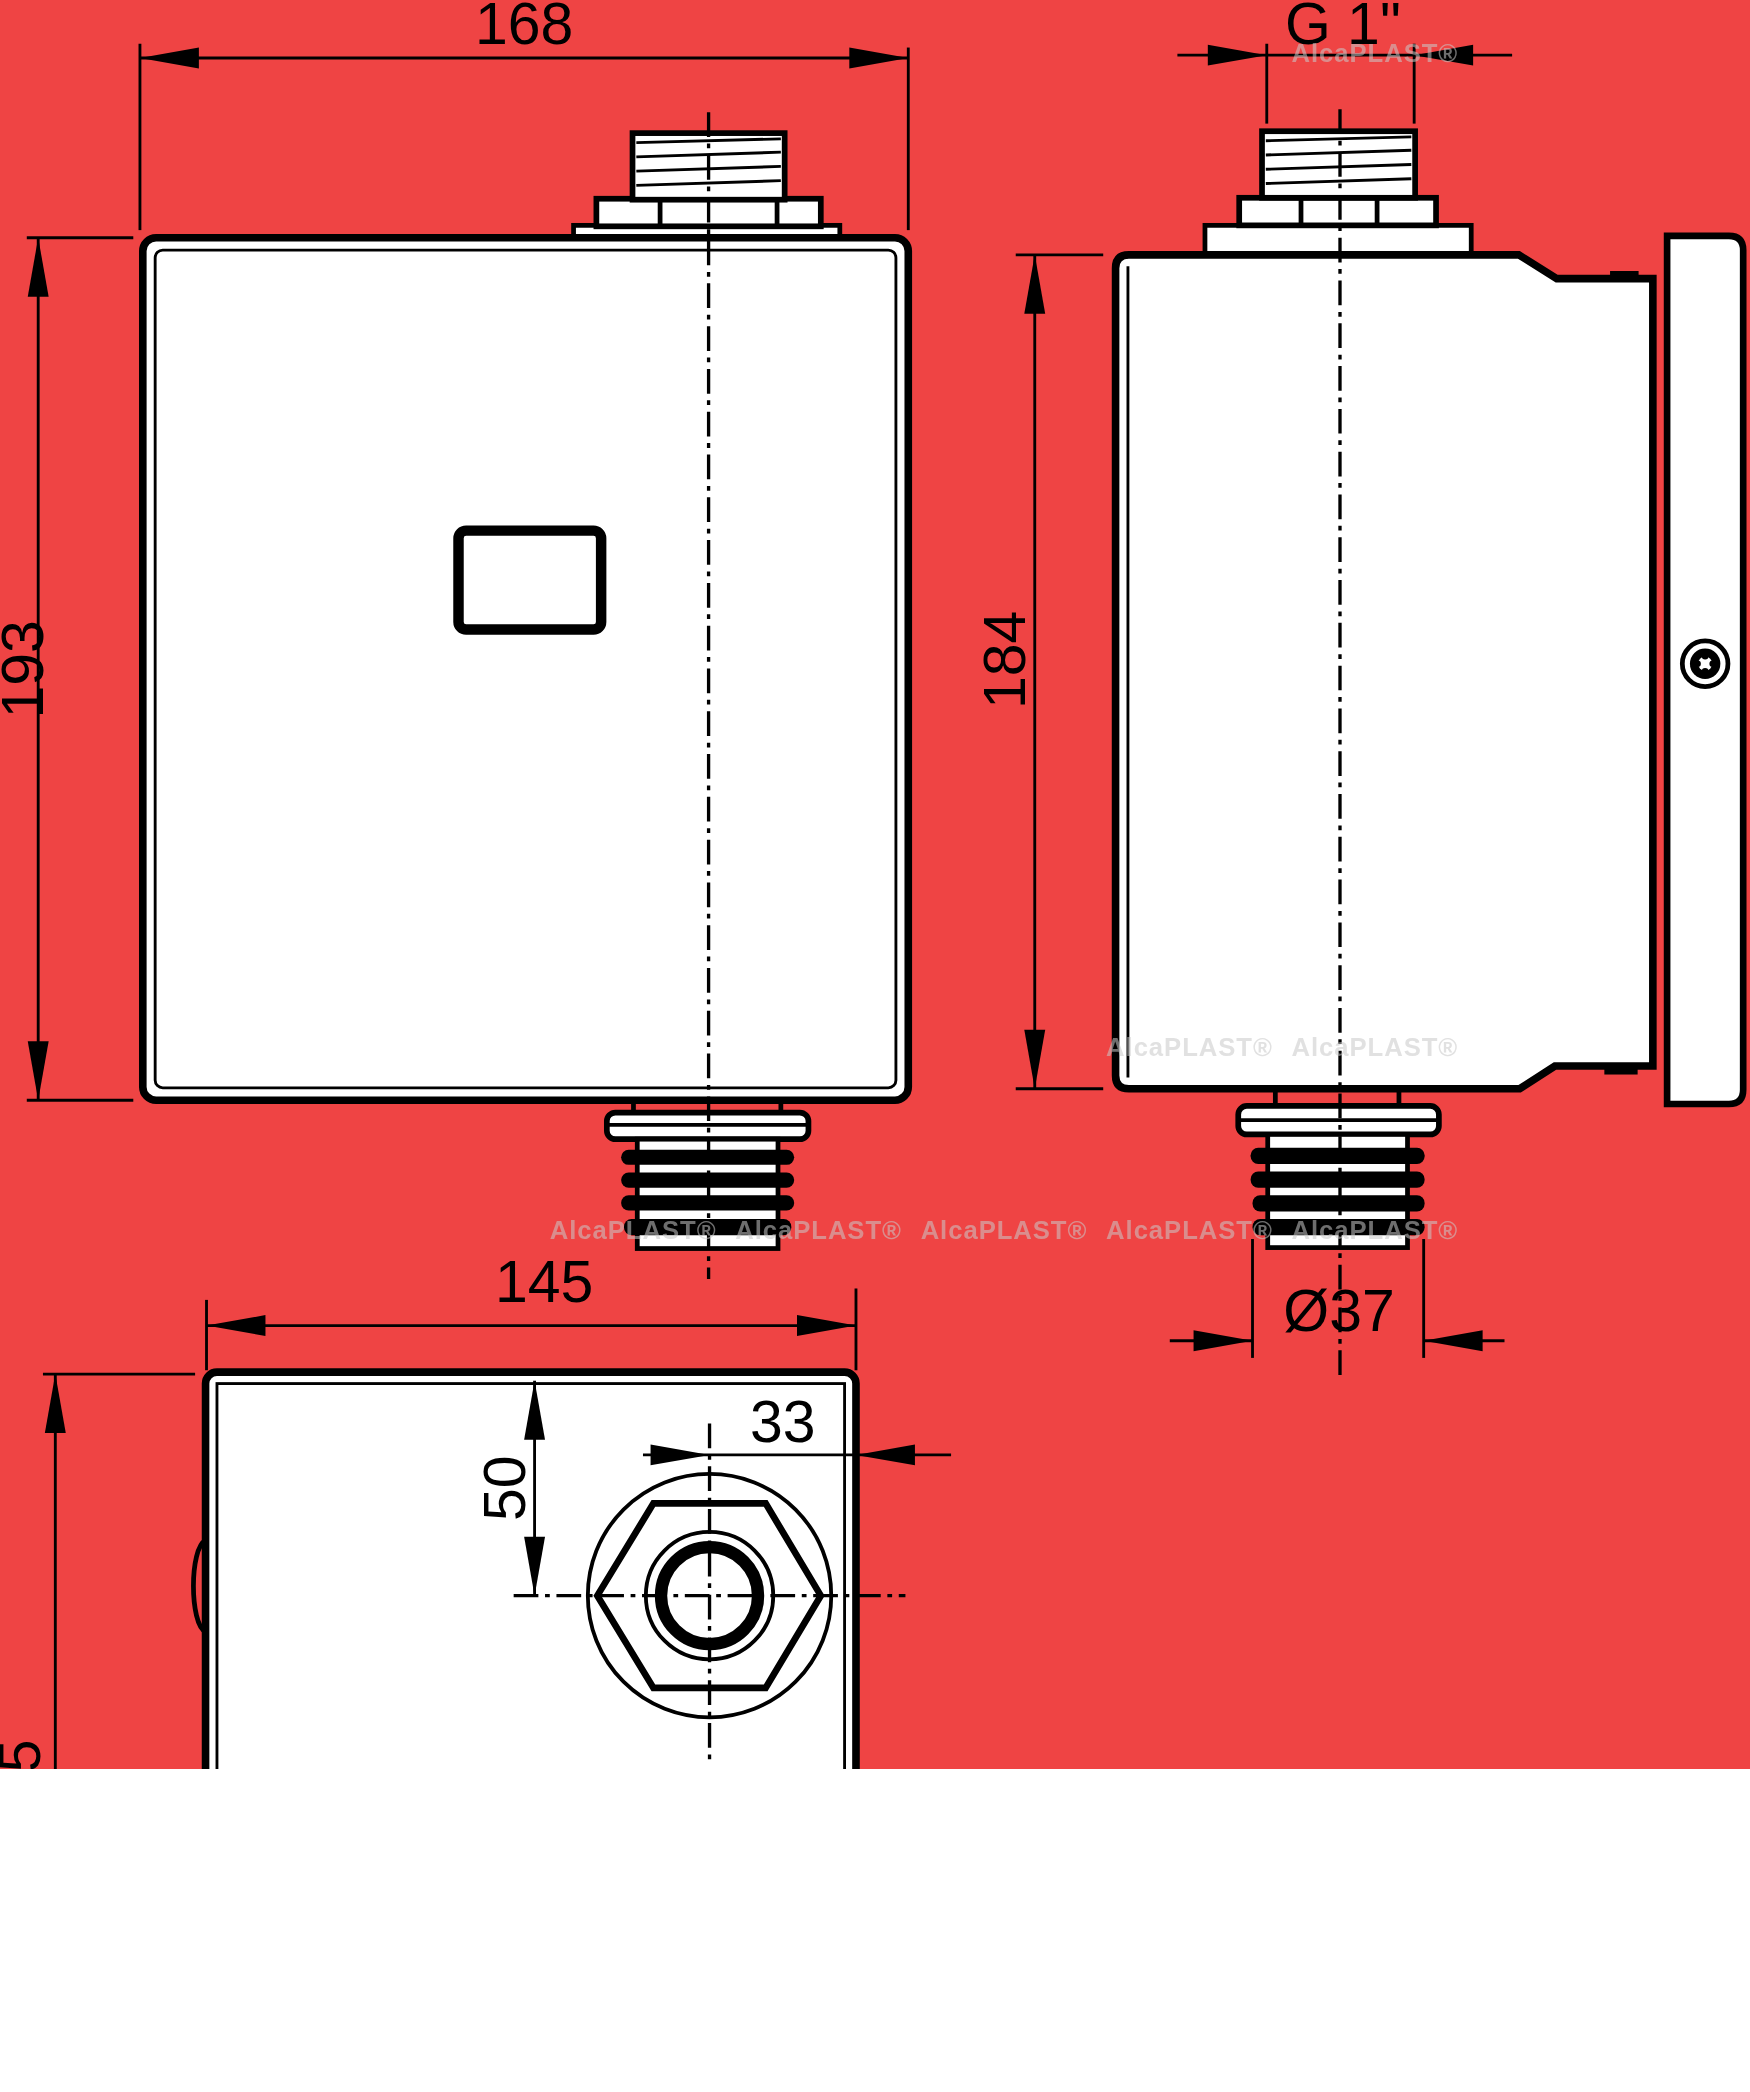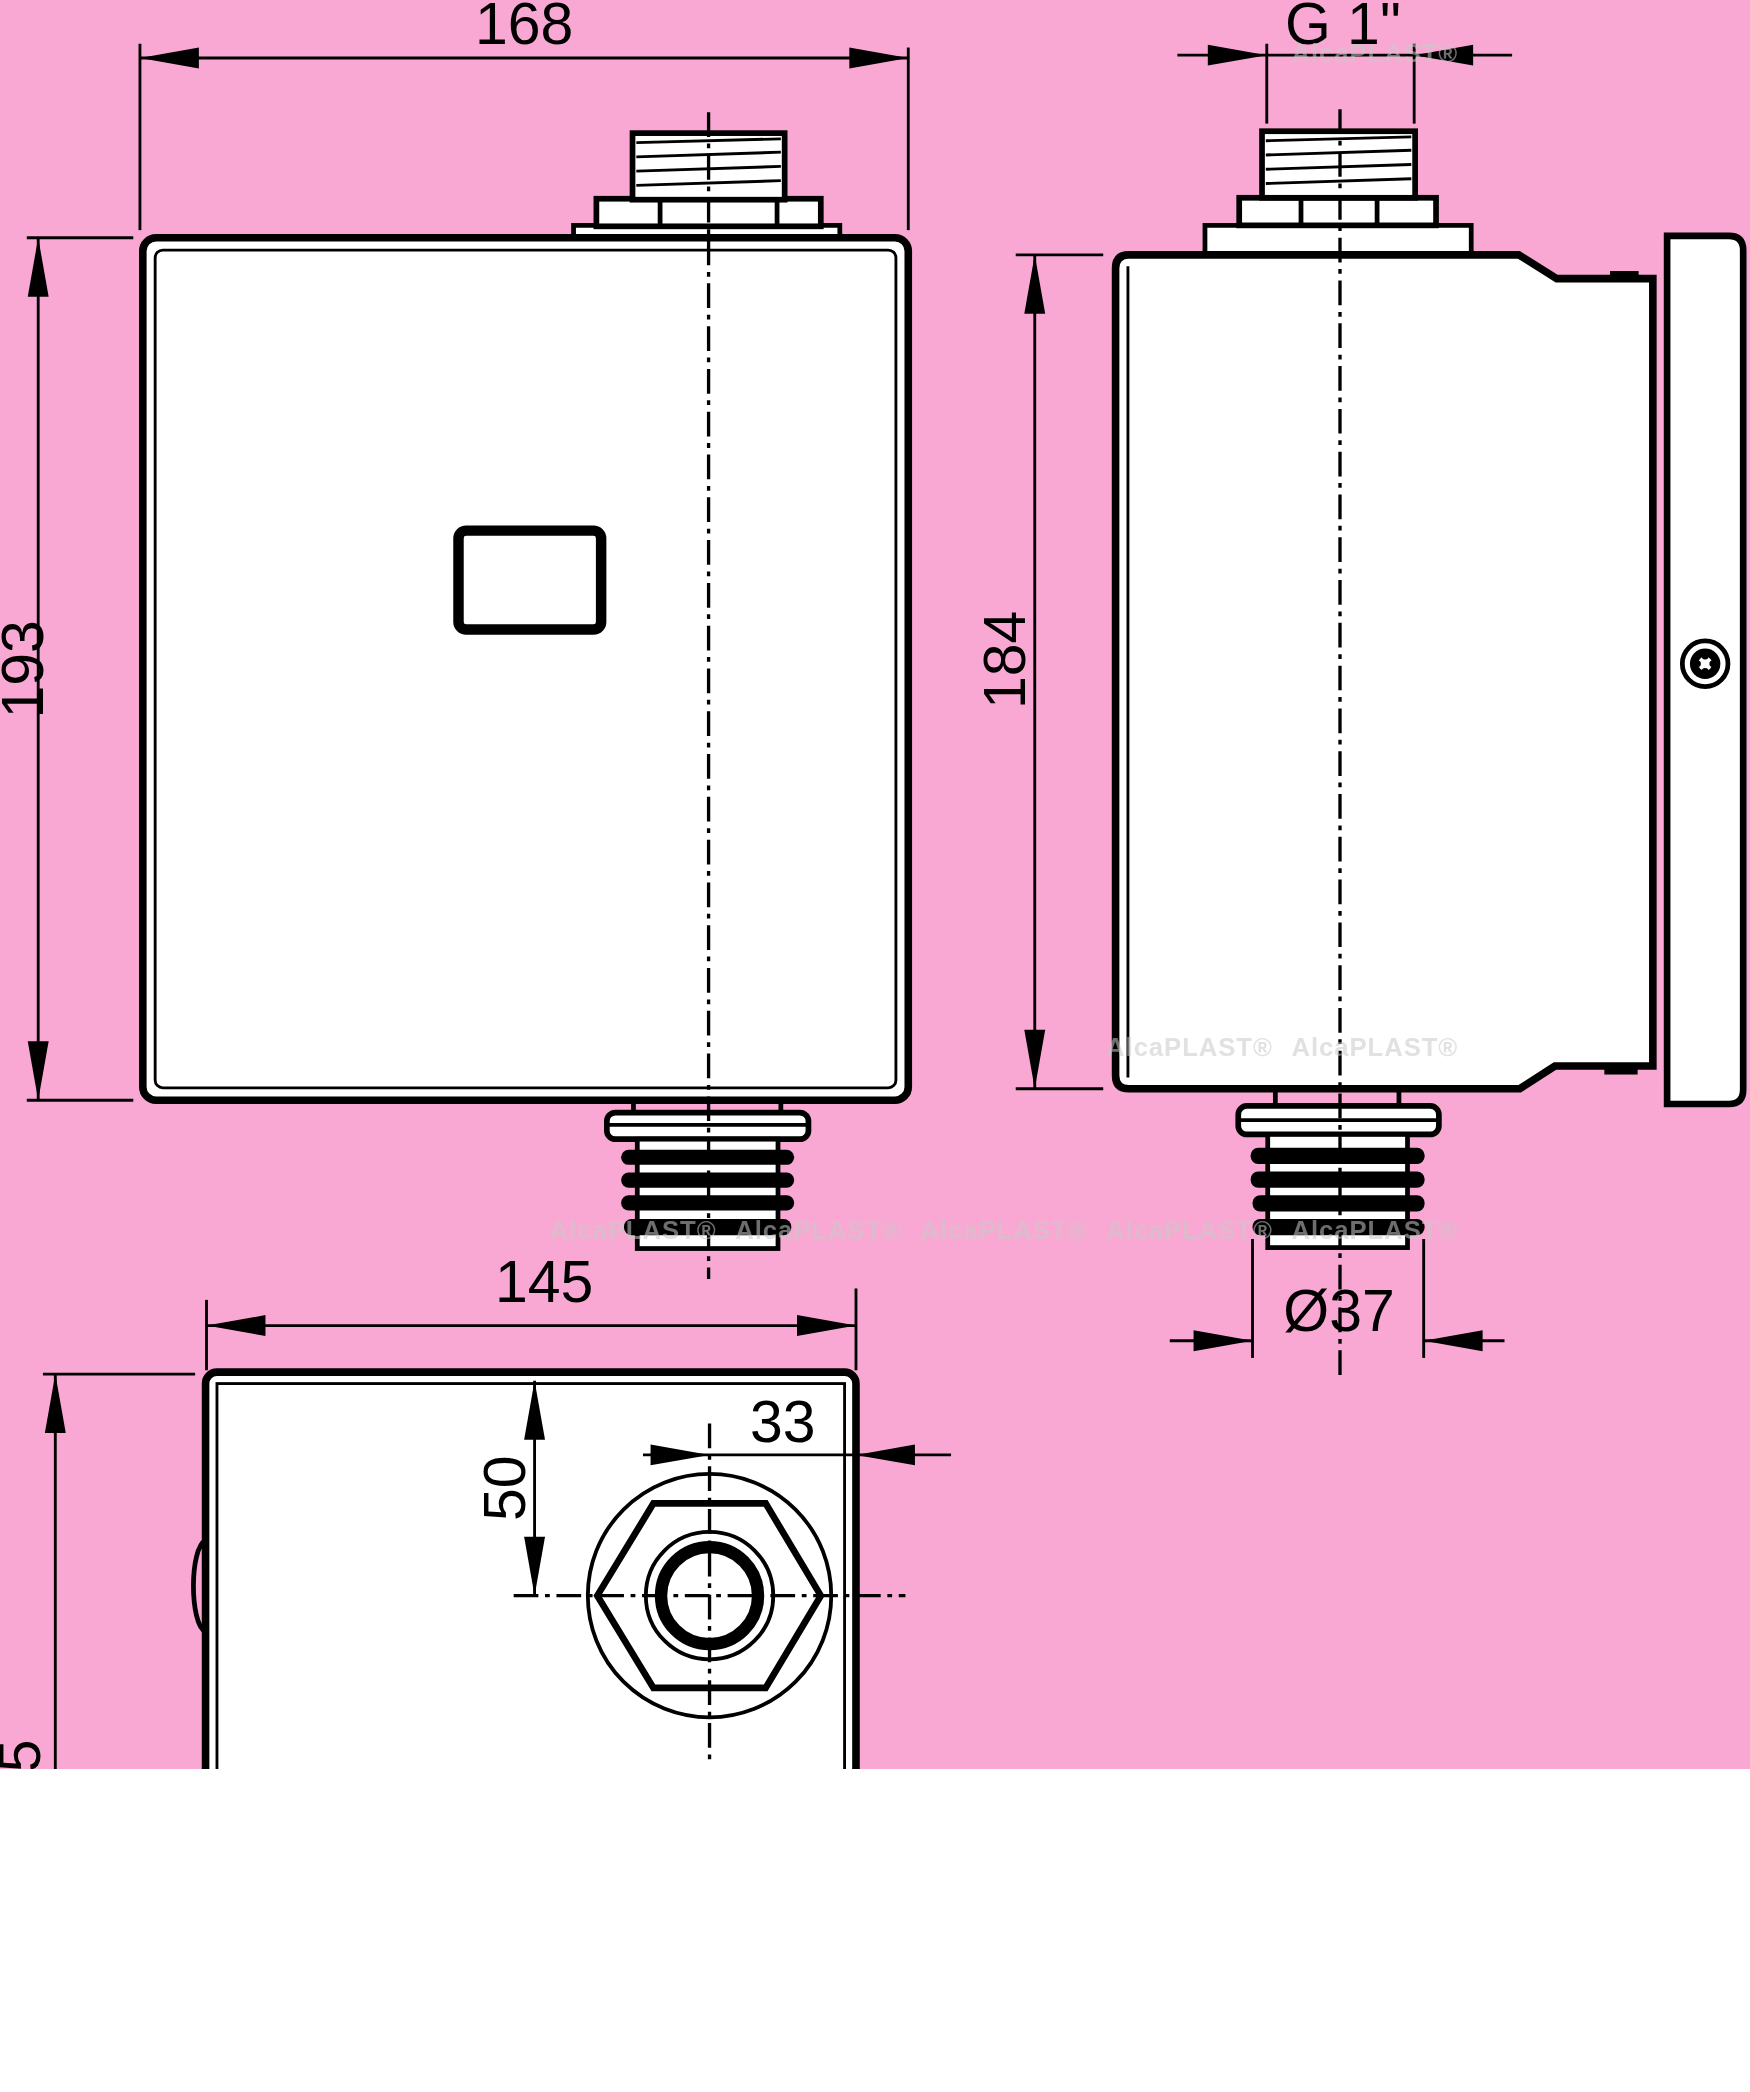--- a/index.html
+++ b/index.html
@@ -1,16 +1,16 @@
 <!DOCTYPE html>
 <html style="font-size:15px"><head>
 <meta charset="utf-8">
 <style>
   html,body{margin:0;padding:0;background:#fff;}
-  .canvas{position:relative;width:1750px;height:1769px;background:#f9a8d4;overflow:hidden;}
+  .canvas{position:relative;width:1750px;height:1769px;background:#ef4444;overflow:hidden;}
   svg{display:block;}
   .ln{stroke:#000;fill:none;}
   .fillw{fill:#fff;stroke:#000;}
   .fillb{fill:#000;stroke:none;}
   .sw8{stroke-width:8;} .sw7{stroke-width:7;} .sw6{stroke-width:6;}
   .sw5{stroke-width:5;} .sw4{stroke-width:4;} .sw3{stroke-width:3;}
   .sw11{stroke-width:11;} .sw13{stroke-width:13;}
   .cl{stroke:#000;stroke-width:3.5;fill:none;stroke-dasharray:26 7 5 7;}
   .dim{stroke:#000;stroke-width:3;fill:none;}
   .arr{fill:#000;stroke:none;}

